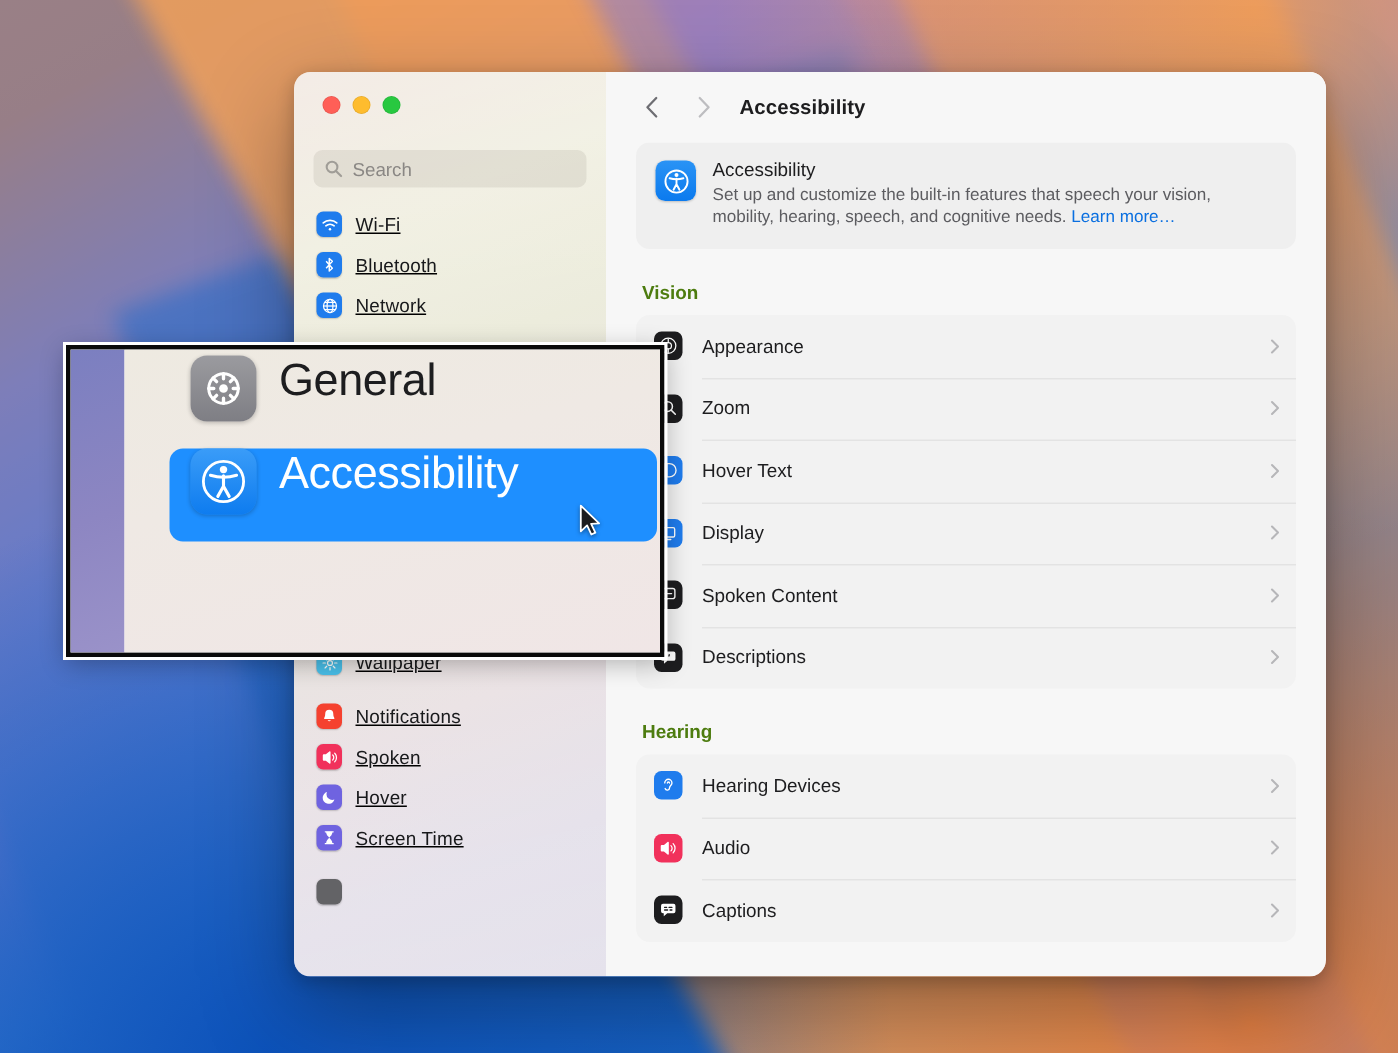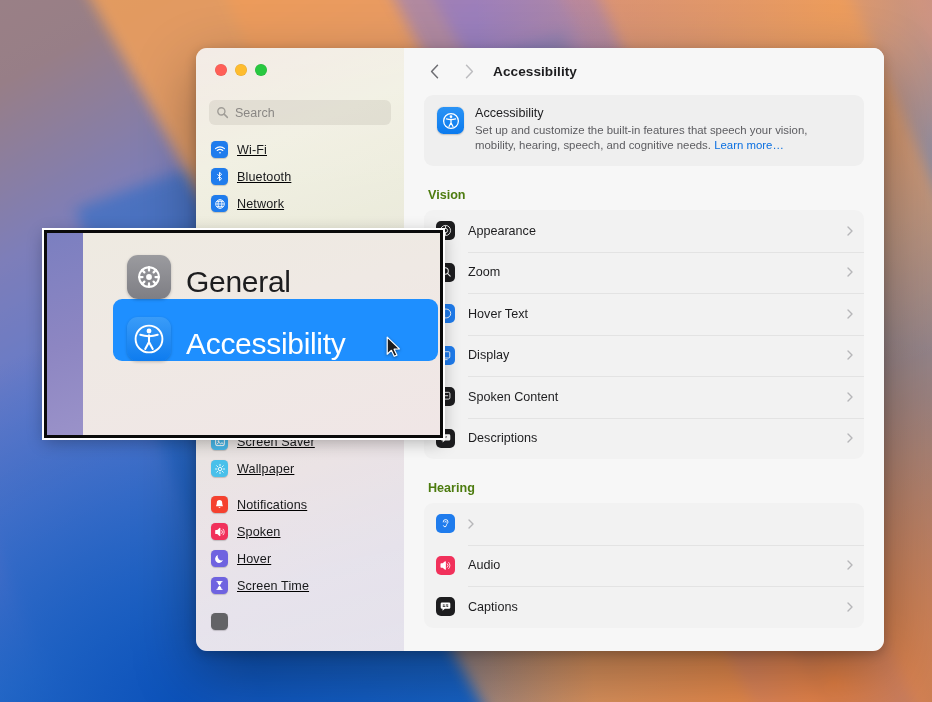--- a/index.html
+++ b/index.html
@@ -220,21 +220,21 @@
     width: 36px; flex: 0 0 36px;
     background: linear-gradient(160deg,#7b7fc0 0%, #8d86c2 55%, #9a92c9 100%);
   }
   .lens-list {
     flex: 1 1 auto;
     background: linear-gradient(165deg,#eeeae1 0%, #efe9e4 40%, #f0e6e6 100%);
     padding-top: 4px;
     position:relative;
   }
   .lens-item {
-    display:flex; align-items:flex-end;
+    display:flex; align-items:flex-start;
     height: 62px;
     padding-left: 44px;
   }
   .lens-item.selected {
     background: #1e8fff;
     border-radius: 9px;
     margin: 0 2px 0 30px;
     padding-left: 14px;
   }
   .lens-icon {
@@ -338,30 +338,20 @@
               <line x1="1.6" y1="8" x2="3.4" y2="8"></line>
                   <line x1="12.6" y1="8" x2="14.4" y2="8"></line>
               <line x1="3.5" y1="3.5" x2="4.7" y2="4.7"></line>
                   <line x1="11.3" y1="11.3" x2="12.5" y2="12.5"></line>
               <line x1="12.5" y1="3.5" x2="11.3" y2="4.7"></line>
                   <line x1="4.7" y1="11.3" x2="3.5" y2="12.5"></line>
                 </g>
             </svg>
           </span>
           <span class="side-label">Displays</span>
-        </div>
-        <div class="side-item">
-          <span class="side-icon" style="background:#49b7e8">
-            <svg width="12" height="12" viewBox="0 0 16 16" fill="none" stroke="#fff" stroke-width="1.3">
-              <rect x="2.2" y="3.2" width="11.6" height="9.6" rx="1.6"></rect>
-              <circle cx="6" cy="7" r="1.2" fill="#fff" stroke="none"></circle>
-              <path d="M3.4 11.4 6.6 8.4l2.3 2 2-1.6 1.7 2.6" stroke-linejoin="round"></path>
-            </svg>
-          </span>
-          <span class="side-label">Screen Saver</span>
         </div>
         <div class="side-item">
           <span class="side-icon" style="background:#49c0ea">
             <svg width="12" height="12" viewBox="0 0 16 16" fill="none" stroke="#fff" stroke-width="1.1">
               <circle cx="8" cy="8" r="2.2"></circle>
               <g stroke-linecap="round">
                 <path d="M8 1.8v2.1M8 12.1v2.1M1.8 8h2.1M12.1 8h2.1"></path>
                 <path d="M3.6 3.6l1.5 1.5M10.9 10.9l1.5 1.5M12.4 3.6l-1.5 1.5M5.1 10.9l-1.5 1.5"></path>
               </g>
             </svg>
@@ -556,20 +546,21 @@
       <div class="section-title">Hearing</div>
       <div class="card">
 
         <div class="row">
           <span class="row-icon" style="background:#1f7ced">
             <svg width="13" height="13" viewBox="0 0 20 20" fill="none" stroke="#fff" stroke-width="1.4" stroke-linecap="round">
               <path d="M6.4 7.6a3.7 3.7 0 1 1 7.4 0c0 2.3-2.5 3-2.5 5.2a2.3 2.3 0 0 1-4.5.6"></path>
               <path d="M9.1 7.8a1.1 1.1 0 0 1 2.2 0"></path>
             </svg>
           </span>
+          <span class="row-label">Hearing Devices</span>
           <span class="chev">
             <svg width="6" height="10" viewBox="0 0 6 10" fill="none" stroke="#3c3c43" stroke-width="1.4" stroke-linecap="round" stroke-linejoin="round">
                 <polyline points="1,1 5,5 1,9"></polyline>
               </svg>
           </span>
         </div>
 
         <div class="row">
           <span class="row-icon" style="background:#f1315b">
             <svg width="13" height="13" viewBox="0 0 20 20">

